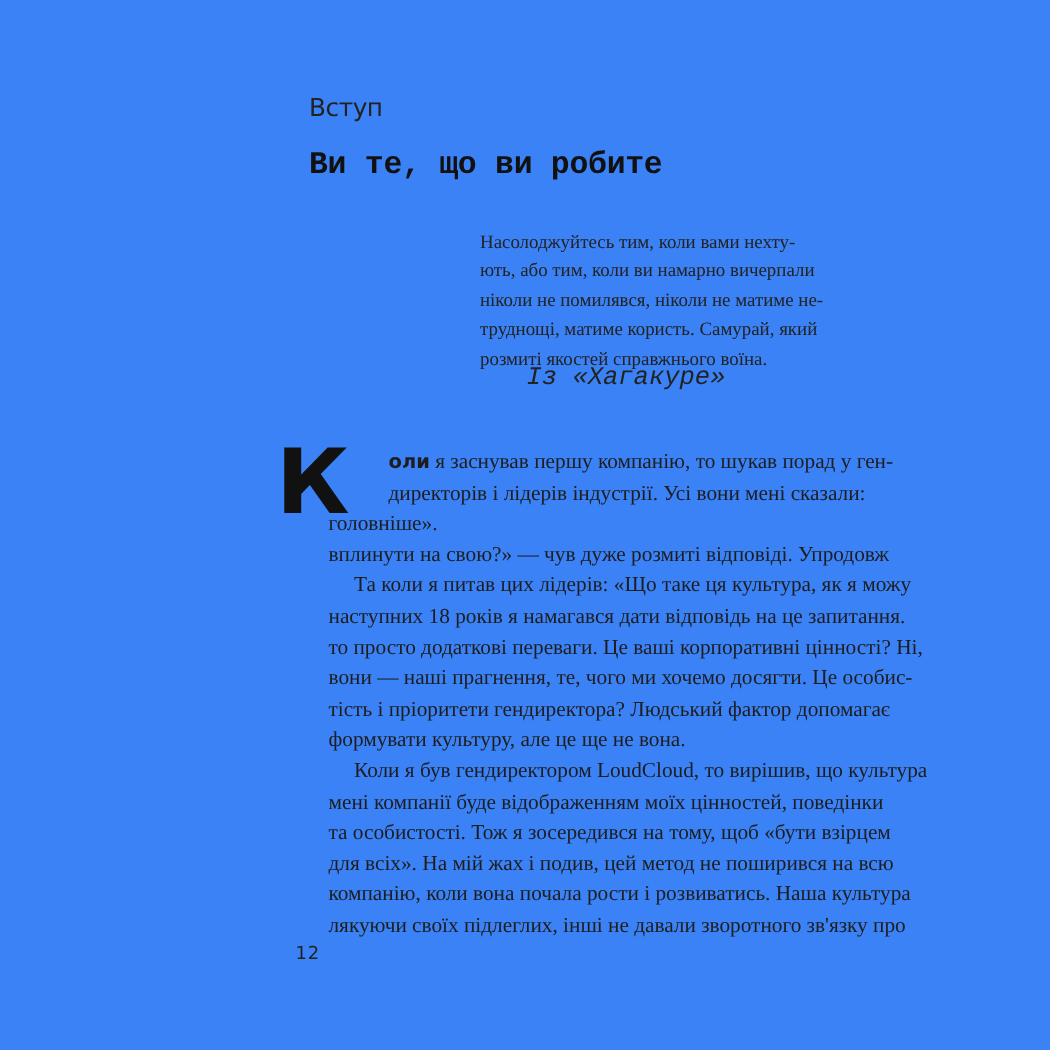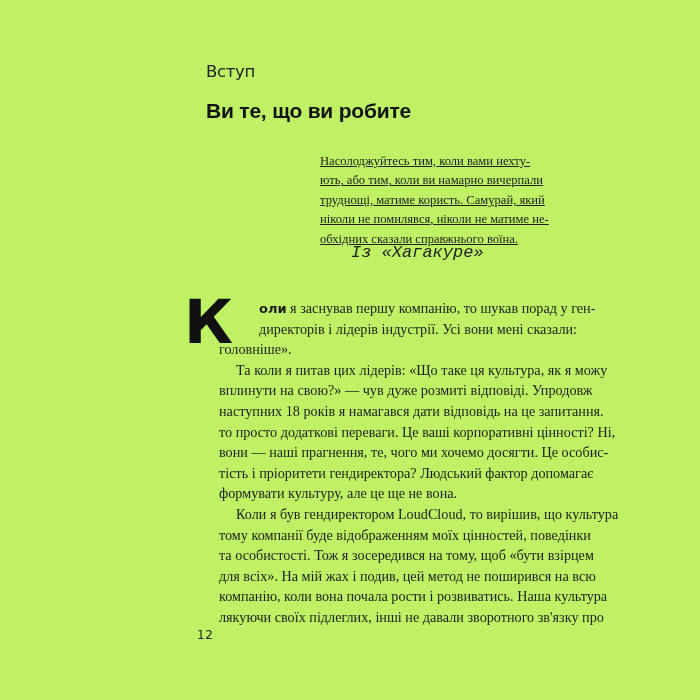--- a/index.html
+++ b/index.html
@@ -1,33 +1,33 @@
 <!DOCTYPE html>
 <html><head>
 <meta charset="utf-8">
 <style>
   html, body { margin: 0; padding: 0; background: #ffffff; }
   body { width: 700px; height: 700px; position: relative; overflow: hidden; color: #1a1a1a; }
-  .page { position: absolute; left: 0; top: 0; width: 700px; height: 700px; background: #bef264; }
+  .page { position: absolute; left: 0; top: 0; width: 700px; height: 700px; background: #3b82f6; }
   .section-label {
     position: absolute; left: 206px; top: 62px;
     font-family: "DejaVu Sans", sans-serif; font-size: 16.5px; color: #222;
     letter-spacing: -0.3px;
   }
   .chapter-title {
     position: absolute; left: 206px; top: 99px;
-    font-family: Liberation Sans, sans-serif; font-weight: bold; font-size: 21px; color: #111;
+    font-family: Liberation Mono, monospace; font-weight: bold; font-size: 21px; color: #111;
     letter-spacing: -0.2px;
   }
   .epigraph {
     position: absolute; left: 320px; top: 152px; width: 196px;
     font-family: "Liberation Serif", serif; font-size: 12.6px; line-height: 19.4px; color: #222;
     text-align: justify;
   }
-  .epigraph .line { display: block; white-space: nowrap; text-align-last: justify; text-align: justify; text-decoration: underline; }
+  .epigraph .line { display: block; white-space: nowrap; text-align-last: justify; text-align: justify; }
   .epigraph .line.last { text-align-last: left; }
   .epigraph-source {
     position: absolute; left: 351px; top: 243px;
     font-family: Liberation Mono, monospace; font-style: italic; font-size: 17px; color: #222;
   }
   .body-text {
     position: absolute; left: 188px; top: 298px; width: 328px;
     font-family: "Liberation Serif", serif; font-size: 14.2px; line-height: 20.6px; color: #1d1d1d;
   }
   .body-text .line { display: block; white-space: nowrap; text-align: justify; text-align-last: justify; height: 20.6px; margin-left: 31px; }
@@ -47,41 +47,41 @@
 </head>
 <body>
 
 <div class="page">
   <div class="section-label">Вступ</div>
   <div class="chapter-title">Ви те, що ви робите</div>
 
   <div class="epigraph">
     <span class="line">Насолоджуйтесь тим, коли вами нехту-</span>
     <span class="line">ють, або тим, коли ви намарно вичерпали</span>
+    <span class="line">ніколи не помилявся, ніколи не матиме не-</span>
     <span class="line">труднощі, матиме користь. Самурай, який</span>
-    <span class="line">ніколи не помилявся, ніколи не матиме не-</span>
-    <span class="line last">обхідних сказали справжнього воїна.</span>
+    <span class="line last">розмиті якостей справжнього воїна.</span>
   </div>
   <div class="epigraph-source">Із «Хагакуре»</div>
 
   <div class="drop-cap">К</div>
 
   <div class="body-text">
     <span class="line dc"><span class="lead-word">оли</span><span> я заснував першу компанію, то шукав порад у ген-</span></span>
     <span class="line dc">директорів і лідерів індустрії. Усі вони мені сказали:</span>
     <span class="line last">головніше».</span>
+    <span class="line">вплинути на свою?» — чув дуже розмиті відповіді. Упродовж</span>
     <span class="line indent">Та коли я питав цих лідерів: «Що таке ця культура, як я можу</span>
-    <span class="line">вплинути на свою?» — чув дуже розмиті відповіді. Упродовж</span>
     <span class="line">наступних 18 років я намагався дати відповідь на це запитання.</span>
     <span class="line">то просто додаткові переваги. Це ваші корпоративні цінності? Ні,</span>
     <span class="line">вони — наші прагнення, те, чого ми хочемо досягти. Це особис-</span>
     <span class="line">тість і пріоритети гендиректора? Людський фактор допомагає</span>
     <span class="line last">формувати культуру, але це ще не вона.</span>
     <span class="line indent">Коли я був гендиректором LoudCloud, то вирішив, що культура</span>
-    <span class="line">тому компанії буде відображенням моїх цінностей, поведінки</span>
+    <span class="line">мені компанії буде відображенням моїх цінностей, поведінки</span>
     <span class="line">та особистості. Тож я зосередився на тому, щоб «бути взірцем</span>
     <span class="line">для всіх». На мій жах і подив, цей метод не поширився на всю</span>
     <span class="line">компанію, коли вона почала рости і розвиватись. Наша культура</span>
     <span class="line">лякуючи своїх підлеглих, інші не давали зворотного зв'язку про</span>
   </div>
 
   <div class="page-number">12</div>
 </div>
 
 </body></html>

